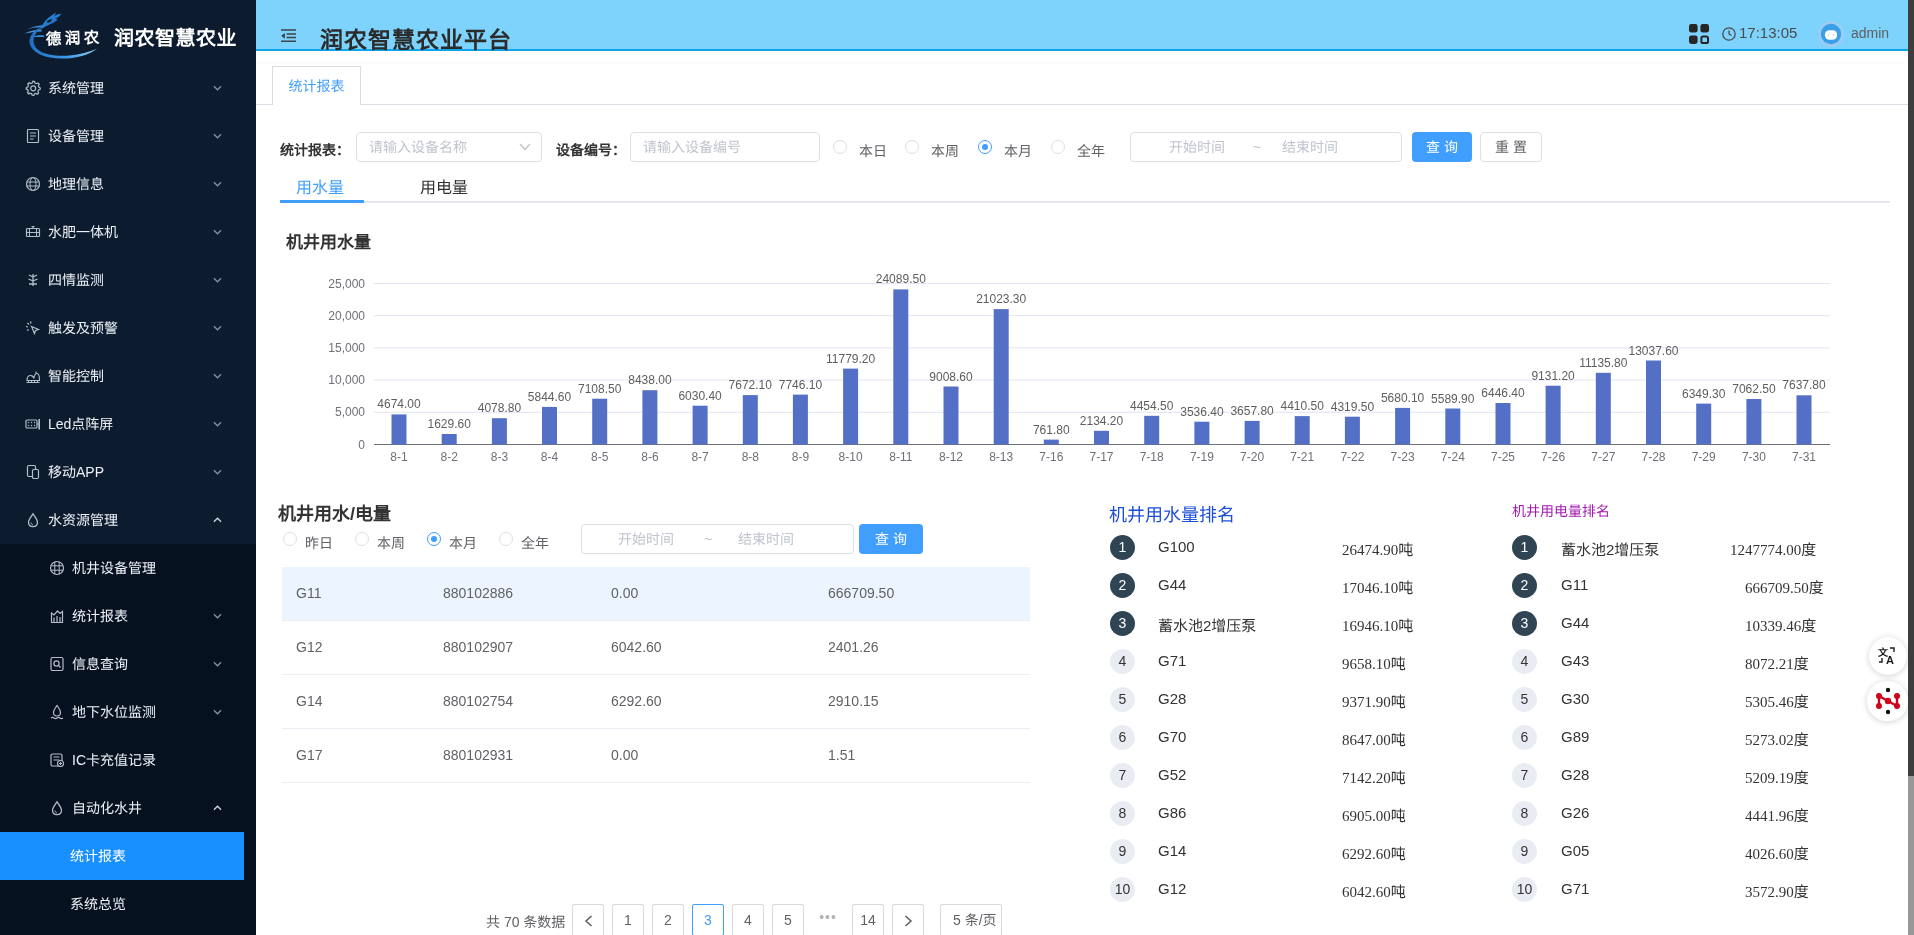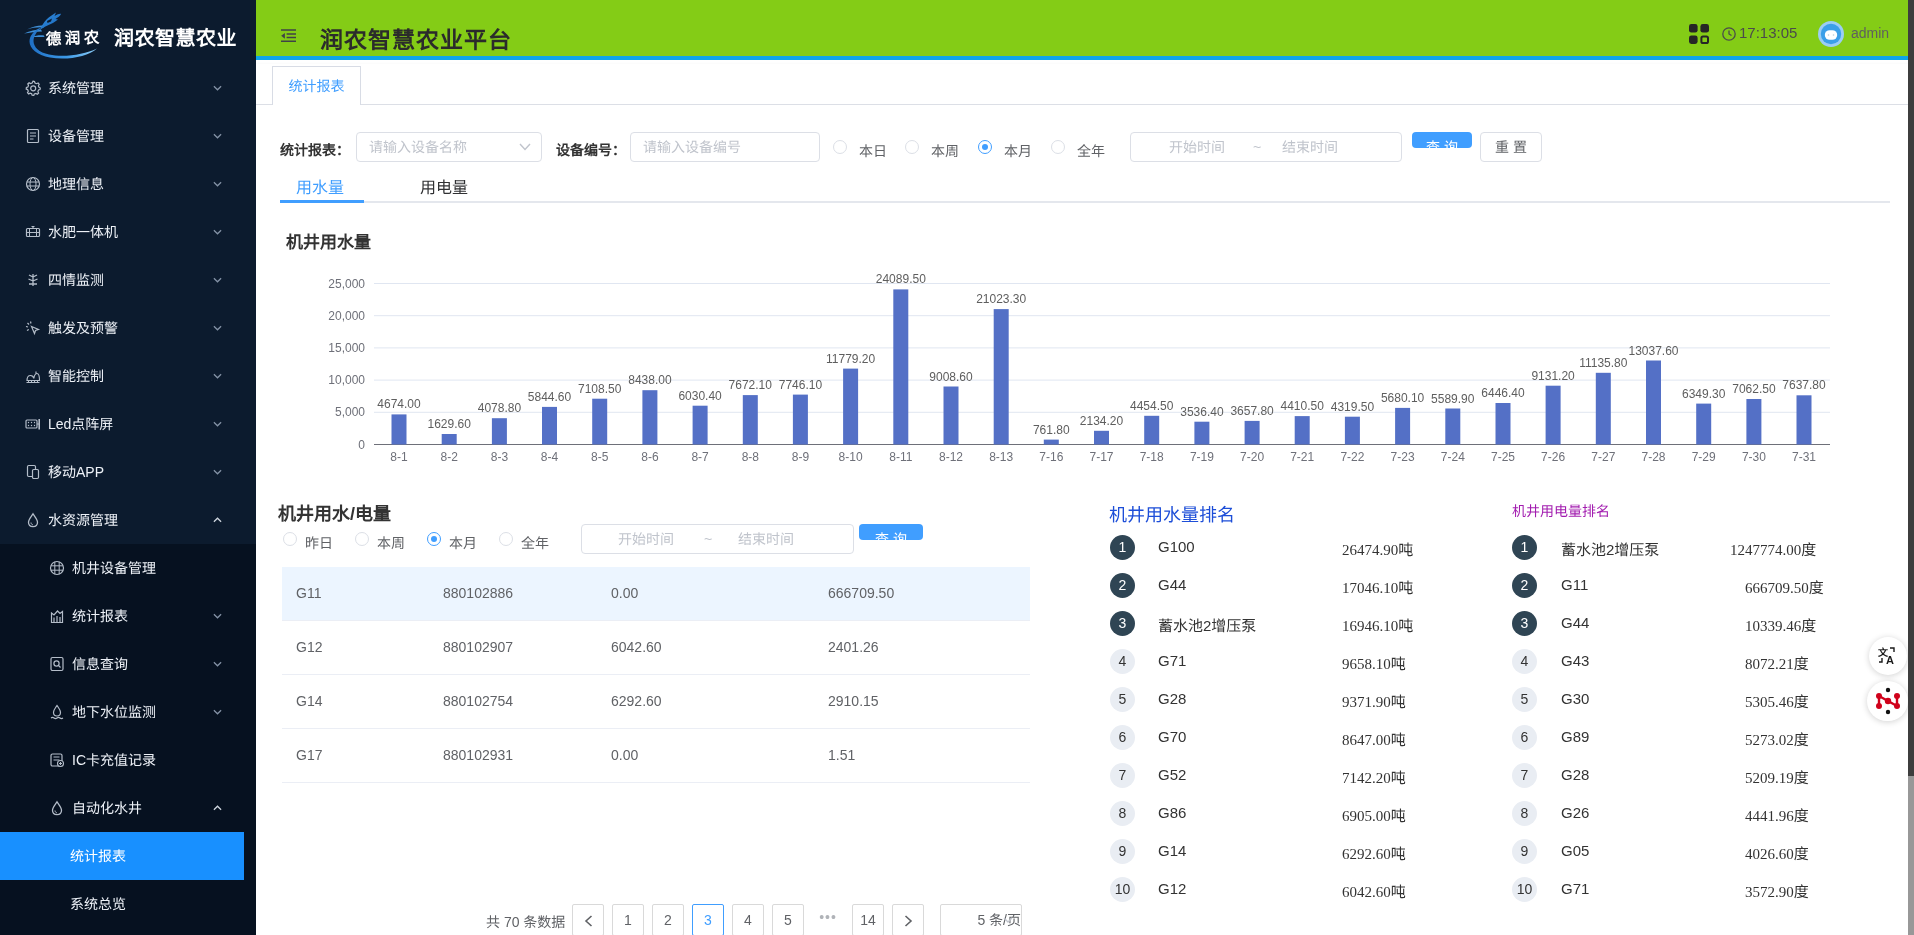--- a/index.html
+++ b/index.html
@@ -16,35 +16,35 @@
 .menu-item .mi-icon { position:absolute; left:25px; top:16px; width:16px; height:16px; }
 .menu-item .mi-text { position:absolute; left:48px; top:0; line-height:48px; font-size:14px; color:#edf1f7; }
 .menu-item .mi-arrow { position:absolute; right:22px; top:21px; width:9px; height:6px; }
 .submenu-bg { position:absolute; left:0; top:544px; width:256px; height:391px; background:#061120; }
 .sub-item .mi-icon { left:49px; }
 .sub-item .mi-text { left:72px; }
 .active-item { background:#1890ff; }
 .active-item .mi-text { color:#fff; }
 
 
-.header { position:absolute; left:256px; top:0; width:1658px; height:60px; background:#84cc16; border-bottom:4px solid #0ea5e9; }
+.header { position:absolute; left:256px; top:0; width:1658px; height:51px; background:#7dd3fc; border-bottom:2px solid #0ea5e9; }
 .h-title { position:absolute; left:64px; top:21px; font-size:23px; font-weight:bold; color:#2b2b2b; letter-spacing:1px; }
 .h-time { position:absolute; left:1483px; top:24px; font-size:15px; color:#4b4b4b; }
 .h-admin { position:absolute; left:1595px; top:25px; font-size:14px; color:#5f5f5f; }
 
 
 .tagbar { position:absolute; left:256px; top:64px; width:1658px; height:41px; background:#fff; border-bottom:1px solid #dcdfe6; box-shadow:0 1px 3px rgba(0,0,0,0.08); }
 .tag { position:absolute; left:16px; top:2px; width:89px; height:39px; background:#fff; border:1px solid #d8dce5; border-bottom:none; color:#409eff; font-size:14px; text-align:center; line-height:38px; }
 
 
 .content { position:absolute; left:256px; top:105px; width:1652px; height:830px; background:#fff; }
 .lbl { position:absolute; font-size:14px; color:#333; font-weight:bold; }
 .inp { position:absolute; height:30px; border:1px solid #dcdfe6; border-radius:4px; background:#fff; font-size:14px; color:#bfc4cc; }
 .inp .ph { position:absolute; left:12px; top:0; line-height:28px; color:#c0c4cc; }
-.btn-blue { position:absolute; height:16px; background:#409eff; border-radius:4px; color:#fff; font-size:14px; text-align:center; line-height:30px; }
+.btn-blue { position:absolute; height:30px; background:#409eff; border-radius:4px; color:#fff; font-size:14px; text-align:center; line-height:30px; }
 .btn-plain { position:absolute; height:30px; background:#fff; border:1px solid #dcdfe6; border-radius:4px; color:#606266; font-size:14px; text-align:center; line-height:28px; }
 .radio { position:absolute; width:14px; height:14px; border:1px solid #dcdfe6; border-radius:50%; background:#fff; }
 .radio.on { border:1px solid #409eff; }
 .radio.on::after { content:""; position:absolute; left:3px; top:3px; width:6px; height:6px; border-radius:50%; background:#409eff; }
 .radio-lbl { position:absolute; font-size:14px; color:#606266; }
 .sec-title { position:absolute; font-size:18px; font-weight:bold; color:#333; }
 
 
 .tbl { position:absolute; left:26px; top:462px; width:748px; }
 .tbl-head { height:48px; background:#f5f7fa; position:relative; }
@@ -494,21 +494,21 @@
 <div class="pg-btn" style="left:356px">1</div>
 <div class="pg-btn" style="left:396px">2</div>
 <div class="pg-btn on" style="left:436px">3</div>
 <div class="pg-btn" style="left:476px">4</div>
 <div class="pg-btn" style="left:516px">5</div>
 <div style="position:absolute;left:556px;top:799px;width:32px;height:30px;text-align:center;line-height:26px;color:#b0b3b8;font-size:14px;letter-spacing:1px">•••</div>
 <div class="pg-btn" style="left:596px">14</div>
 <div class="pg-btn" style="left:636px"><svg style="margin-top:10px" width="9" height="12" viewBox="0 0 9 12">
           <path d="M1.5 1 L7 6 L1.5 11" fill="none" stroke="#606266" stroke-width="1.6"></path>
         </svg></div>
-<div class="pg-btn" style="left:684px;width:82px;text-align:right;padding-left:12px">5 条/页<svg style="position:absolute;right:8px;top:12px" width="10" height="6" viewBox="0 0 10 6">
+<div class="pg-btn" style="left:684px;width:62px;text-align:left;padding-left:12px">5 条/页<svg style="position:absolute;right:8px;top:12px" width="10" height="6" viewBox="0 0 10 6">
           <path d="M1 1 L5 5 L9 1" fill="none" stroke="#c0c4cc" stroke-width="1.3"></path>
         </svg></div>
 <div style="position:absolute;left:853px;top:395px;font-size:18px;color:#1d4ed8">机井用水量排名</div>
 <div style="position:absolute;left:1256px;top:395px;font-size:14px;color:#a21caf">机井用电量排名</div>
 <div class="rank-circle rc-dark" style="left:854px;top:430px">1</div>
 <div class="rank-name" style="left:902px;top:433px">G100</div>
 <div class="rank-val" style="left:1086px;top:433px">26474.90吨</div>
 <div class="rank-circle rc-dark" style="left:854px;top:468px">2</div>
 <div class="rank-name" style="left:902px;top:471px">G44</div>
 <div class="rank-val" style="left:1086px;top:471px">17046.10吨</div>

